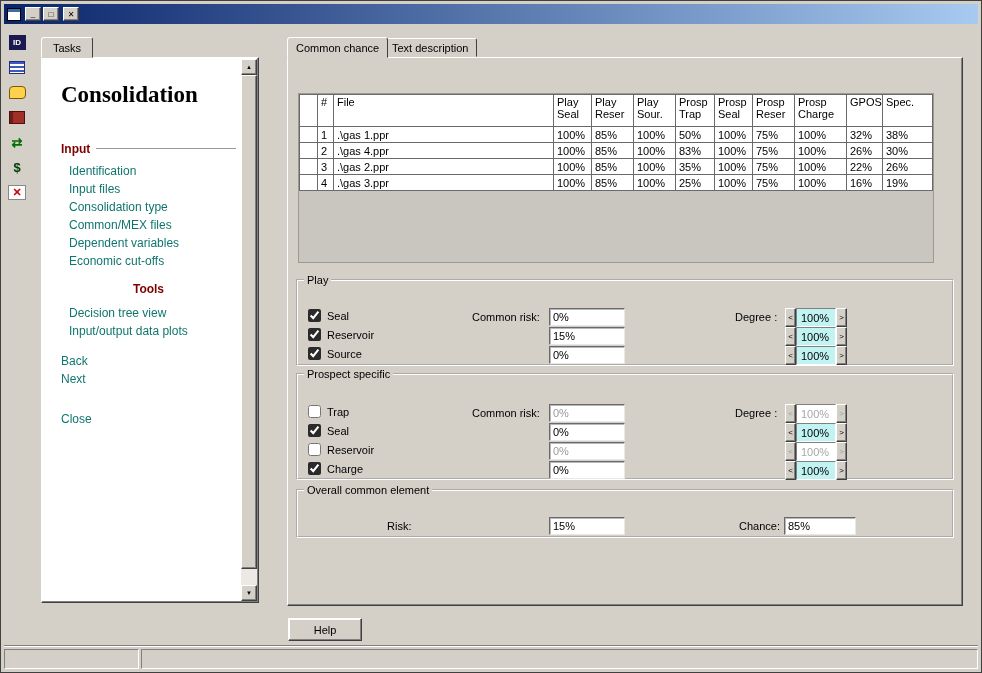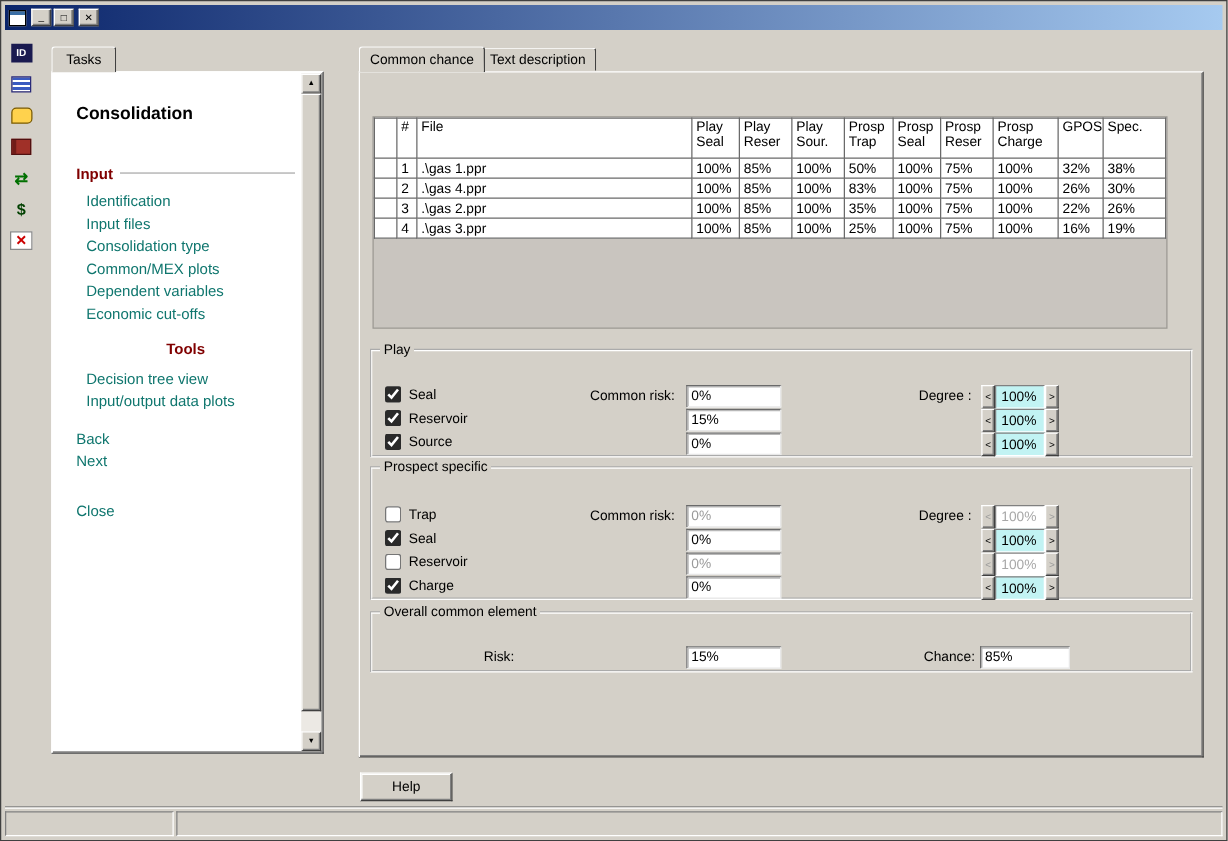--- a/index.html
+++ b/index.html
@@ -38,21 +38,21 @@
   .ic-delete { width:18px; height:15px; background:#fff; border:1px solid #888; color:#cc0000;
     font-size:11px; font-weight:bold; display:flex; align-items:center; justify-content:center; }
 
   
   .tasks-tab { position:absolute; left:40px; top:36px; width:52px; height:21px; background:#d4d0c8;
     border:1px solid; border-color:#ffffff #404040 transparent #ffffff; border-radius:3px 3px 0 0;
     display:flex; align-items:center; justify-content:center; z-index:5; cursor:pointer; }
   .tasks-panel { position:absolute; left:40px; top:56px; width:218px; height:546px; background:#fff;
     border:1px solid; border-color:#ffffff #404040 #404040 #ffffff; box-shadow:inset -1px -1px 0 #808080; }
   .tasks-content { position:absolute; left:0; top:0; right:18px; bottom:0; padding:24px 4px 0 19px; overflow:hidden; }
-  .tasks-heading { font-size:14px; font-weight:bold; margin-bottom:34px; }
+  .tasks-heading { font-size:23px; font-weight:bold; margin-bottom:34px;font-family:Liberation Serif, serif; }
   .section-heading { display:flex; align-items:center; color:#800000; font-weight:bold; font-size:12px;
     margin-bottom:8px; }
   .section-heading .rule { flex:1; height:2px; border-top:1px solid #999; border-bottom:1px solid #fff; margin-left:6px; }
   .task-link { display:block; color:#0f766e; font-size:12px; margin:0 0 4px 8px; cursor:pointer; text-decoration:none; }
   .tools-gap { margin-top:14px;flex-direction:column; }
   .nav-block { margin-top:16px; }
   .nav-link { display:block; color:#0f766e; font-size:12px; margin-bottom:4px; cursor:pointer; text-decoration:none; }
   .close-link { margin-top:26px; }
 
   
@@ -173,21 +173,21 @@
   <div class="tasks-content">
     <div class="tasks-heading">Consolidation</div>
 
     <div class="section-heading">
       <span>Input</span>
       <span class="rule"></span>
     </div>
     <a class="task-link">Identification</a>
     <a class="task-link">Input files</a>
     <a class="task-link">Consolidation type</a>
-    <a class="task-link">Common/MEX plots</a>
+    <a class="task-link">Common/MEX files</a>
     <a class="task-link">Dependent variables</a>
     <a class="task-link">Economic cut-offs</a>
 
     <div class="section-heading tools-gap">
       <span>Tools</span>
       <span class="rule"></span>
     </div>
     <a class="task-link">Decision tree view</a>
     <a class="task-link">Input/output data plots</a>
 

